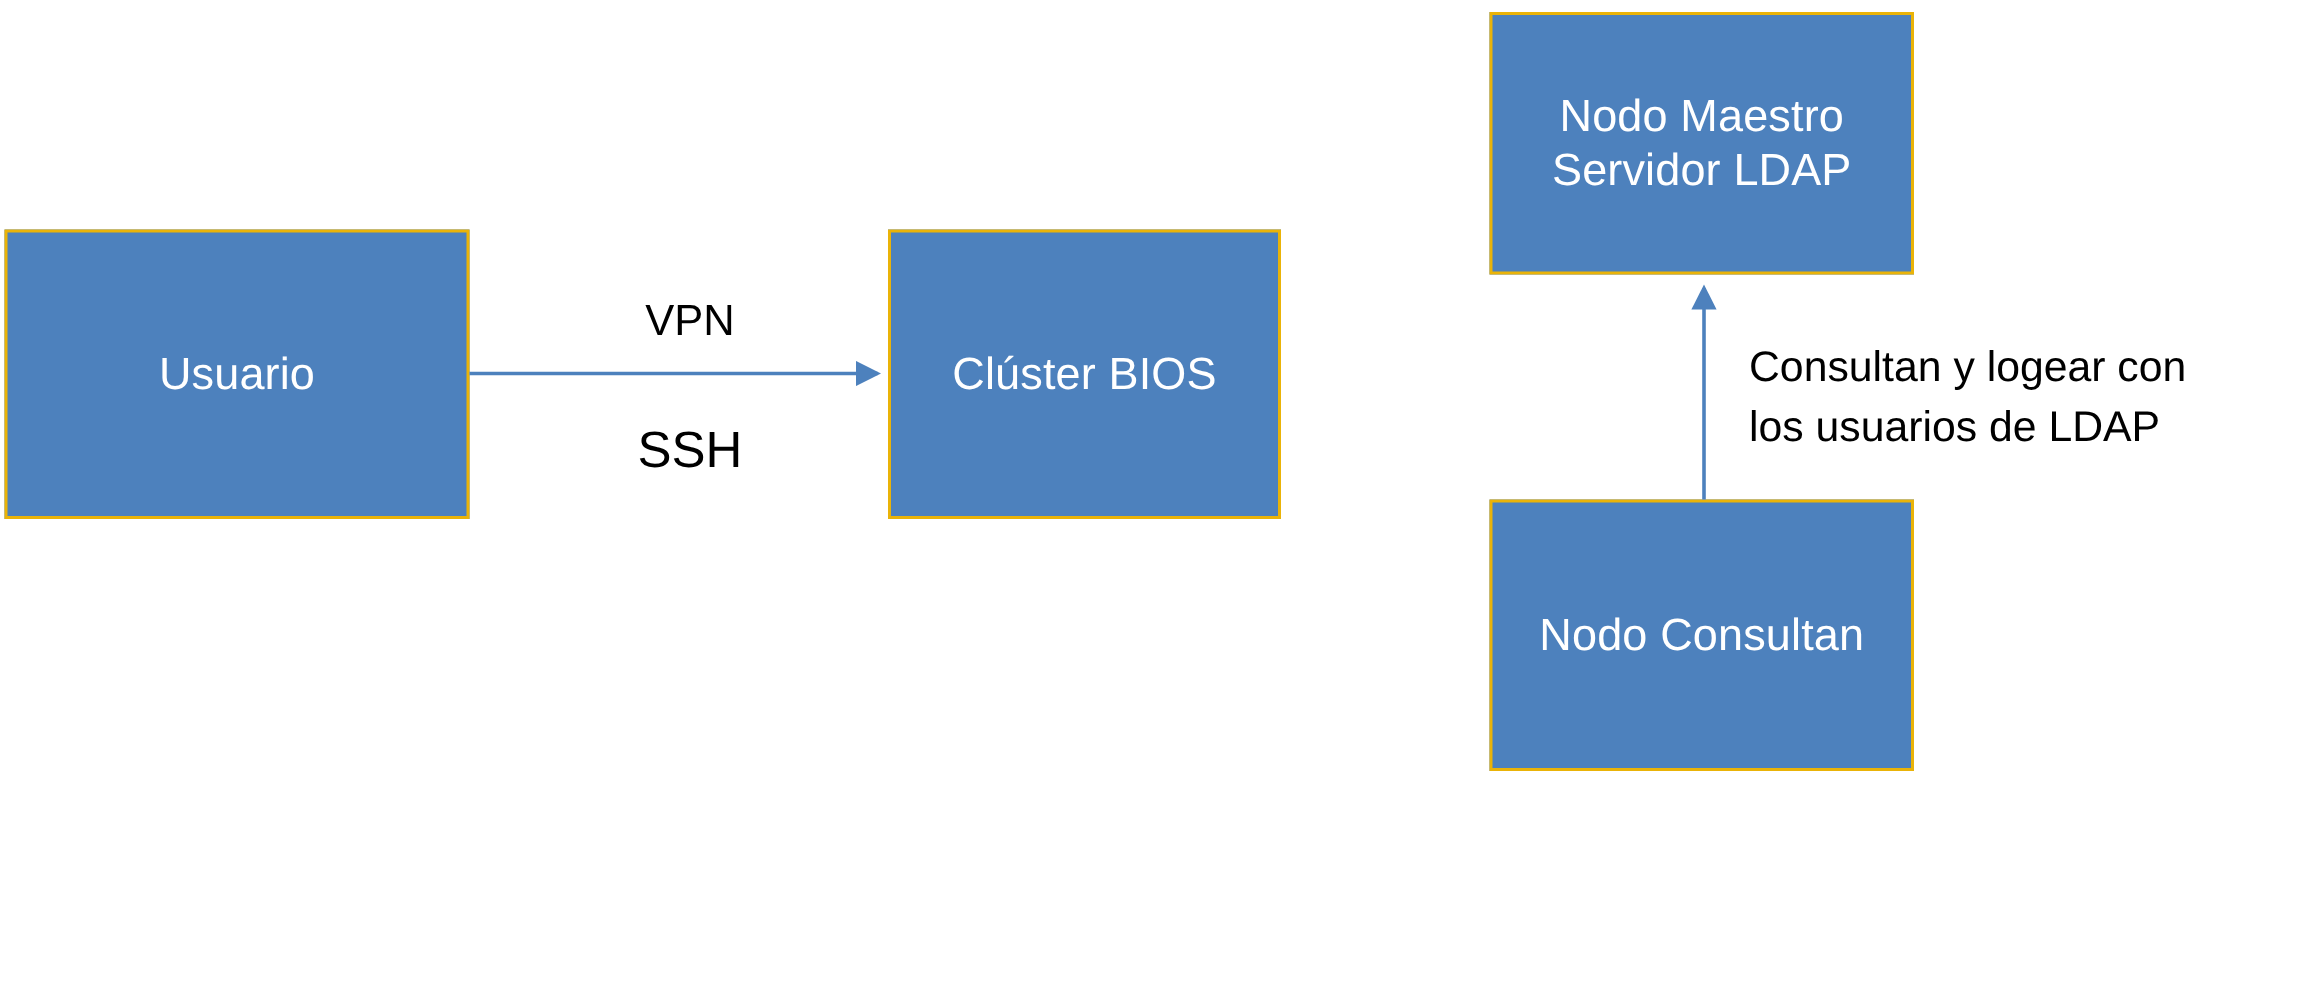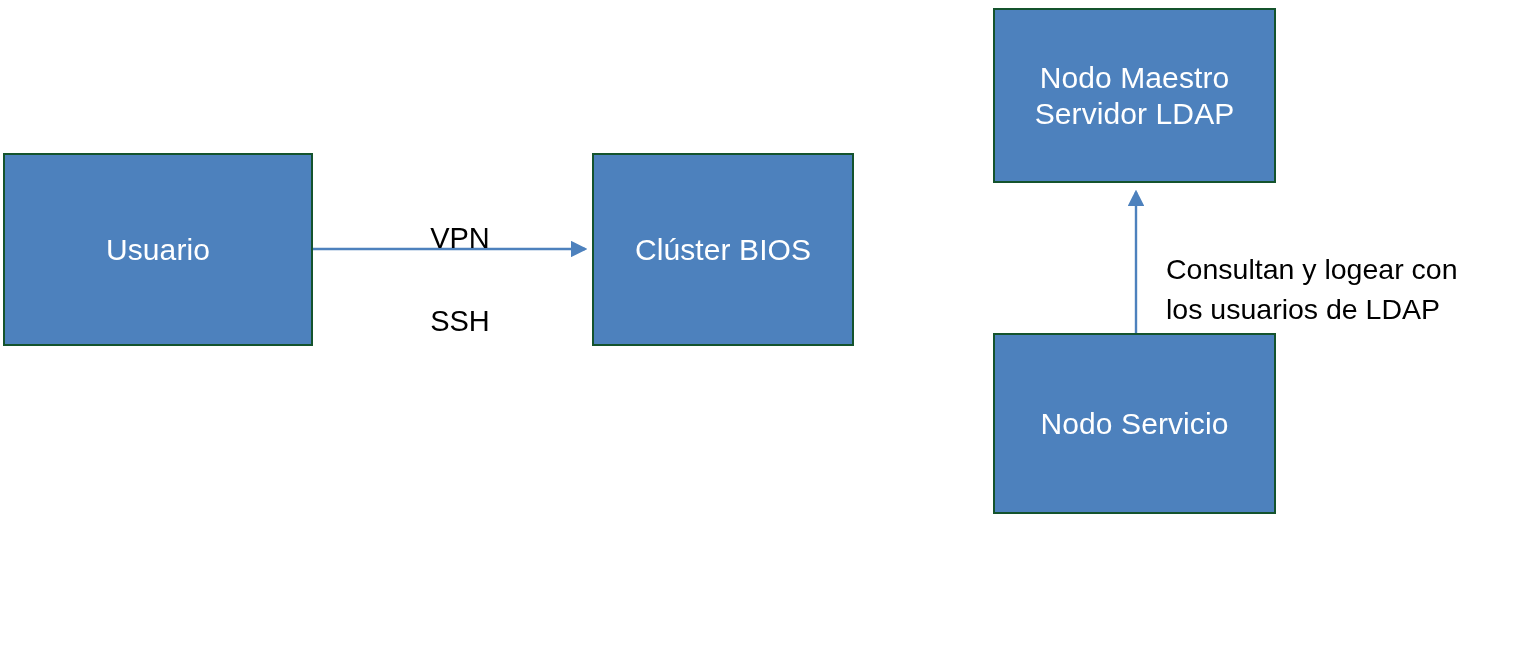--- a/index.html
+++ b/index.html
@@ -17,21 +17,21 @@
   #canvas {
     position: absolute;
     inset: 0;
     width: 1536px;
     height: 665px;
   }
   .node {
     position: absolute;
     box-sizing: border-box;
     background: #4d81bd;
-    border: 2px solid #14532d;
+    border: 2px solid #eab308;
     color: #ffffff;
     display: flex;
     align-items: center;
     justify-content: center;
     text-align: center;
     line-height: 1.18;
     font-weight: 400;
     letter-spacing: 0.1px;
     user-select: none;
   }
@@ -65,33 +65,32 @@
     width: 1536px; height: 665px;
     pointer-events: none;
   }
 
   
   .free-text {
     position: absolute;
     color: #000000;
     white-space: pre-line;
     user-select: none;
-    margin-top: 24px;
   }
   #label-vpn {
     left: 398px; top: 198px;
     width: 124px;
     text-align: center;
     font-size: 29px;
   }
   #label-ssh {
     left: 398px; top: 281px;
     width: 124px;
     text-align: center;
-    font-size: 29px;
+    font-size: 34px;
   }
   #label-consultan {
     left: 1166px; top: 225px;
     width: 372px;
     font-size: 28.5px;
     line-height: 1.42;
   }
   #paragraph-ldap {
     left: 65px; top: 523px;
     width: 820px;
@@ -111,21 +110,21 @@
   <div class="node" id="node-cluster">
     <span class="label">Clúster BIOS</span>
   </div>
 
   <div class="node" id="node-master">
     <span class="label">Nodo Maestro
 Servidor LDAP</span>
   </div>
 
   <div class="node" id="node-slaves">
-    <span class="label">Nodo Servicio</span>
+    <span class="label">Nodo Consultan</span>
   </div>
 
   <svg id="arrows" viewBox="0 0 1536 665" width="1536" height="665" xmlns="http://www.w3.org/2000/svg">
     <defs>
       <marker id="arrowhead-right" markerWidth="7" markerHeight="7" refX="6" refY="3.5" orient="auto" markerUnits="strokeWidth">
         <path d="M0,0 L7,3.5 L0,7 z" fill="#4d81bd"></path>
       </marker>
       <marker id="arrowhead-up" markerWidth="7" markerHeight="7" refX="6" refY="3.5" orient="auto" markerUnits="strokeWidth">
         <path d="M0,0 L7,3.5 L0,7 z" fill="#4d81bd"></path>
       </marker>

